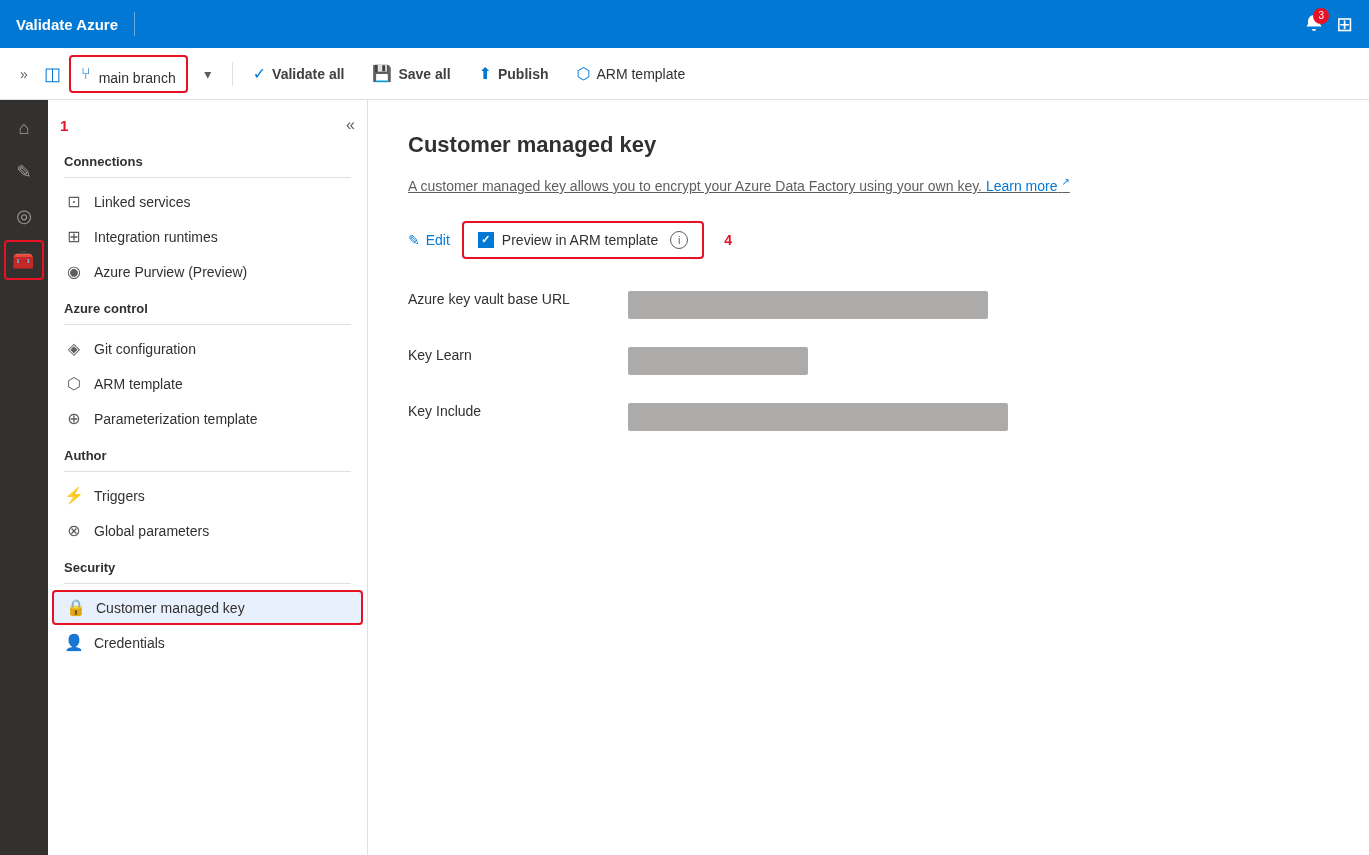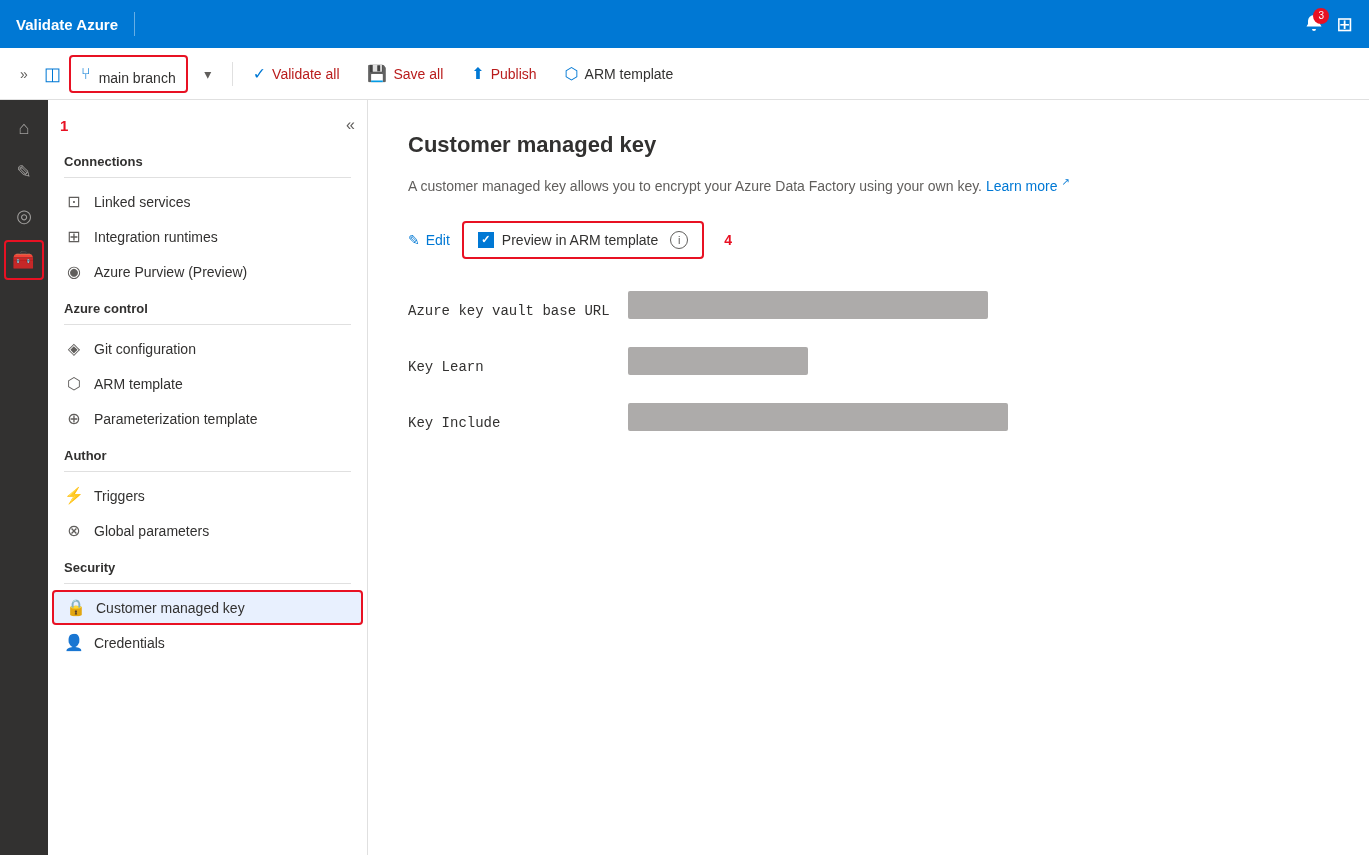--- a/index.html
+++ b/index.html
@@ -108,21 +108,21 @@
       display: flex;
       align-items: center;
       gap: 6px;
       padding: 6px 12px;
       cursor: pointer;
       border-radius: 4px;
       color: #323130;
       height: 38px;
     }
     .toolbar-action-icon { color: #0078d4; font-size: 16px; }
-    .toolbar-action-label { font-size: 14px; color: #b91c1c; }
+    .toolbar-action-label { font-size: 14px; color: #404040; font-weight: bold; }
     .toolbar-arm-label { font-size: 14px; color: #323130; }
 
     
     .main-layout {
       display: flex;
       flex: 1;
       overflow: hidden;
     }
 
     
@@ -215,20 +215,21 @@
       font-size: 22px;
       font-weight: 600;
       color: #323130;
       margin-bottom: 16px;
     }
     .content-description {
       font-size: 14px;
       color: #605e5c;
       margin-bottom: 24px;
       line-height: 1.5;
+      text-decoration: underline;
     }
     .content-description a {
       color: #0078d4;
       text-decoration: none;
     }
     .learn-more-icon {
       font-size: 10px;
       vertical-align: super;
     }
 
@@ -293,23 +294,22 @@
     .annotation-number {
       color: #e81123;
       font-size: 14px;
       font-weight: 600;
       margin-left: 8px;
     }
 
     
     .form-field {
       display: flex;
-      align-items: flex-end;
+      align-items: flex-start;
       margin-bottom: 28px;
-      font-family: Liberation Mono, monospace;
     }
     .form-label {
       font-size: 14px;
       color: #323130;
       width: 220px;
       flex-shrink: 0;
     }
     .form-value-bar {
       height: 28px;
       background: #8a8886;

